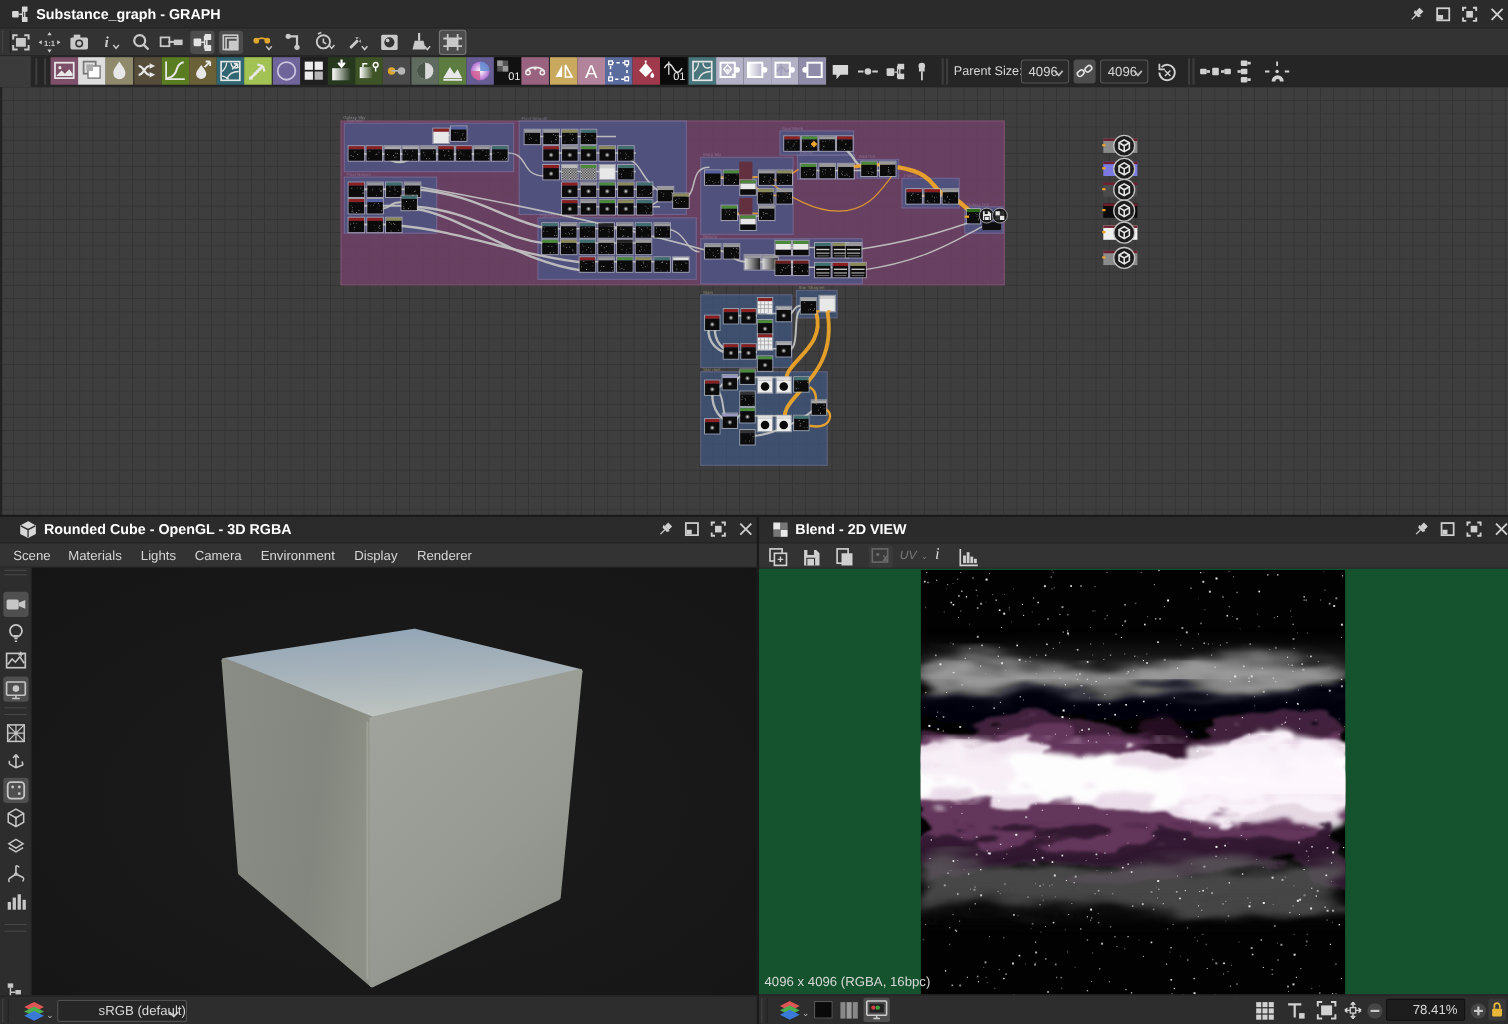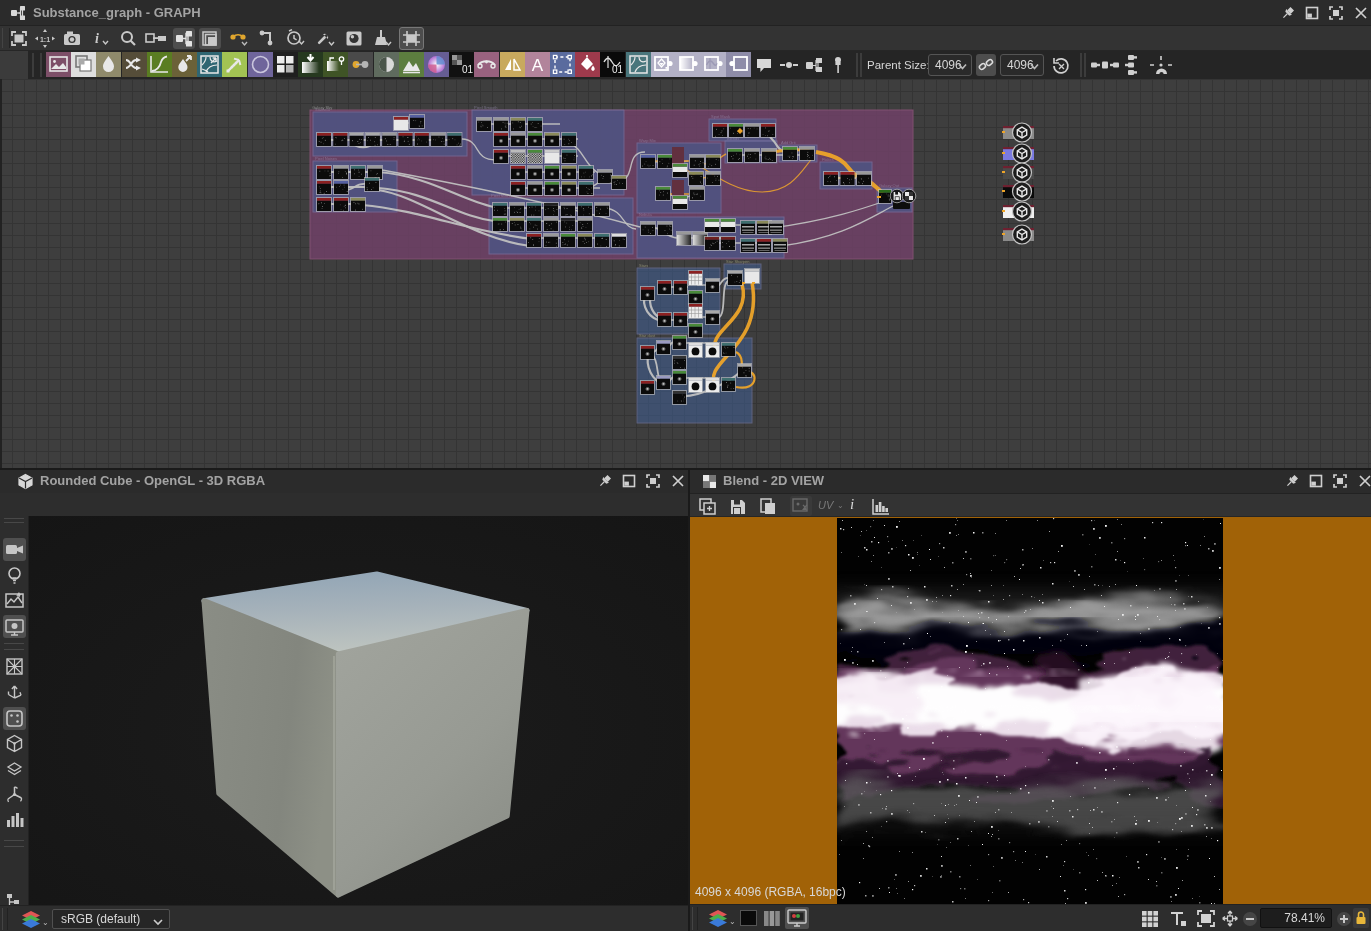--- a/index.html
+++ b/index.html
@@ -1,17 +1,17 @@
 <!DOCTYPE html>
 <html><head><meta charset="utf-8"><style>
 *{margin:0;padding:0;box-sizing:border-box;}
 html,body{width:1371px;height:931px;overflow:hidden;background:#282828;
  font-family:"Liberation Sans",sans-serif;}
 .abs{position:absolute;}
-.titlebar{position:absolute;background:#2b2b2b;color:#a3a3a3;font-weight:bold;
+.titlebar{position:absolute;background:#2b2b2b;color:#ffffff;font-weight:bold;
  font-size:13px;}
 </style></head><body>
 <div class="abs" style="left:0;top:0;width:1371px;height:469px;background:#3b3b3b;">
 <div class="titlebar" style="left:0;top:0;width:1371px;height:26px;border-bottom:1px solid #222;">
 <div class="abs" style="left:10px;top:5px;"><svg width="17" height="16" viewBox="0 0 17 16" style="">
           <g fill="#d8d8d8">
             <rect x="1" y="5" width="6" height="6" rx="1"></rect>
             <rect x="10" y="1" width="5" height="4.6" rx="0.5"></rect>
             <rect x="10" y="10.4" width="5" height="4.6" rx="0.5"></rect>
             <rect x="7" y="7.4" width="3" height="1.2"></rect>
@@ -1857,20 +1857,29 @@
         </svg>
         <svg width="16" height="16" viewBox="0 0 16 16" style="position:absolute;left:48px;top:0">
           <path d="M2 5 V2 H5 M11 2 H14 V5 M14 11 V14 H11 M5 14 H2 V11" fill="none" stroke="#cfcfcf" stroke-width="1.7"></path>
           <rect x="5" y="5" width="6" height="6" fill="#cfcfcf"></rect>
         </svg>
         <svg width="16" height="16" viewBox="0 0 16 16" style="position:absolute;left:73px;top:0">
           <path d="M3 3 L13 13 M13 3 L3 13" stroke="#cfcfcf" stroke-width="1.7"></path>
         </svg>
       </div>
 </div>
+<div class="abs" style="left:0;top:23px;width:688px;height:23px;background:#333333;border-top:1px solid #222;border-bottom:1px solid #262626;">
+<div class="abs" style="left:12px;top:4px;color:#d6d6d6;font-size:12px;">Scene</div>
+<div class="abs" style="left:62px;top:4px;color:#d6d6d6;font-size:12px;">Materials</div>
+<div class="abs" style="left:128px;top:4px;color:#d6d6d6;font-size:12px;">Lights</div>
+<div class="abs" style="left:177px;top:4px;color:#d6d6d6;font-size:12px;">Camera</div>
+<div class="abs" style="left:237px;top:4px;color:#d6d6d6;font-size:12px;">Environment</div>
+<div class="abs" style="left:322px;top:4px;color:#d6d6d6;font-size:12px;">Display</div>
+<div class="abs" style="left:379px;top:4px;color:#d6d6d6;font-size:12px;">Renderer</div>
+</div>
 <div class="abs" style="left:29px;top:46px;width:659px;height:389px;background:#191919;overflow:hidden;">
 <svg width="659" height="389" viewBox="0 0 659 389">
 <defs>
 <linearGradient id="ctop" x1="0.3" y1="0" x2="0.45" y2="1">
  <stop offset="0" stop-color="#93a6b6"></stop>
             <stop offset="0.45" stop-color="#a6b2ba"></stop>
             <stop offset="1" stop-color="#bfc5c0"></stop>
           </linearGradient>
 <linearGradient id="cleft" x1="0" y1="0" x2="1" y2="0.25">
  <stop offset="0" stop-color="#8a8d85"></stop>
@@ -1962,21 +1971,21 @@
 <div class="abs" style="left:0;top:435px;width:688px;height:26px;background:#2d2d2d;border-top:1px solid #222;">
 <div class="abs" style="left:2px;top:2px;width:6px;height:22px;border-left:1px solid #444;border-right:1px solid #222;"></div>
 <div class="abs" style="left:20px;top:3px;"><svg width="22" height="20" viewBox="0 0 22 20" style="">
           <g>
             <path d="M11 2 L20 6.5 L11 11 L2 6.5 Z" fill="#e05555"></path>
             <path d="M11 6 L20 10.5 L11 15 L2 10.5 Z" fill="#4cae4c"></path>
             <path d="M11 10 L20 14.5 L11 19 L2 14.5 Z" fill="#3a7ad9"></path>
           </g>
         </svg></div>
 <div class="abs" style="left:42px;top:12px;color:#bbb;font-size:8px;">⌄</div>
-<div class="abs" style="left:52px;top:3px;width:118px;height:20px;background:#262626;border:1px solid #505050;border-radius:2px;color:#d8d8d8;font-size:12px;line-height:18px;padding-left:8px;">sRGB (default)<span style="position:absolute;right:6px;top:4px;"><svg width="10" height="10" viewBox="0 0 10 10" style="">
+<div class="abs" style="left:52px;top:3px;width:118px;height:20px;background:#262626;border:1px solid #505050;border-radius:2px;color:#d8d8d8;font-size:12px;line-height:18px;padding-left:8px;text-align:right;">sRGB (default)<span style="position:absolute;right:6px;top:4px;"><svg width="10" height="10" viewBox="0 0 10 10" style="">
             <path d="M1 3 l4 4 4 -4" stroke="#ccc" stroke-width="1.6" fill="none"></path>
           </svg></span></div>
 </div>
 </div>
 <div class="abs" style="left:690px;top:470px;width:681px;height:461px;background:#3d3d3d;">
 <div class="titlebar" style="left:0;top:0;width:809px;height:23px;background:#2b2b2b;text-align:right;">
 <div class="abs" style="left:12px;top:4px;"><svg width="15" height="15" viewBox="0 0 15 15" style="">
           <rect width="15" height="15" fill="#2b2b2b"></rect>
           <rect x="1" y="1" width="6.5" height="6.5" fill="#e8e8e8"></rect>
           <rect x="7.5" y="7.5" width="6.5" height="6.5" fill="#e8e8e8"></rect>
@@ -2033,21 +2042,21 @@
 <div class="abs" style="left:180px;top:3px;"><svg width="22" height="19" viewBox="0 0 22 19" style="">
           <path d="M3 2 v15 h16" stroke="#cfcfcf" stroke-width="1.5" fill="none"></path>
           <g fill="#cfcfcf">
             <rect x="5.5" y="8" width="2.6" height="7"></rect>
             <rect x="8.8" y="5" width="2.6" height="10"></rect>
             <rect x="12.1" y="9" width="2.6" height="6"></rect>
             <rect x="15.4" y="11" width="2.6" height="4"></rect>
           </g>
         </svg></div>
 </div>
-<div class="abs" style="left:0;top:47px;width:681px;height:387px;background:#a16207;">
+<div class="abs" style="left:0;top:47px;width:681px;height:387px;background:#14532d;">
 <svg class="abs" style="left:147px;top:1px;" width="386" height="387" viewBox="0 0 386 387">
         <defs>
 <filter id="wav" x="-25%" y="-25%" width="150%" height="150%">
  <feTurbulence type="fractalNoise" baseFrequency="0.011 0.04" numOctaves="3" seed="8" result="t"></feTurbulence>
  <feDisplacementMap in="SourceGraphic" in2="t" scale="42"></feDisplacementMap>
  <feGaussianBlur stdDeviation="1.5"></feGaussianBlur>
 </filter>
 <filter id="wav2" x="-25%" y="-25%" width="150%" height="150%">
  <feTurbulence type="fractalNoise" baseFrequency="0.014 0.045" numOctaves="3" seed="3" result="t"></feTurbulence>
  <feDisplacementMap in="SourceGraphic" in2="t" scale="60"></feDisplacementMap>

